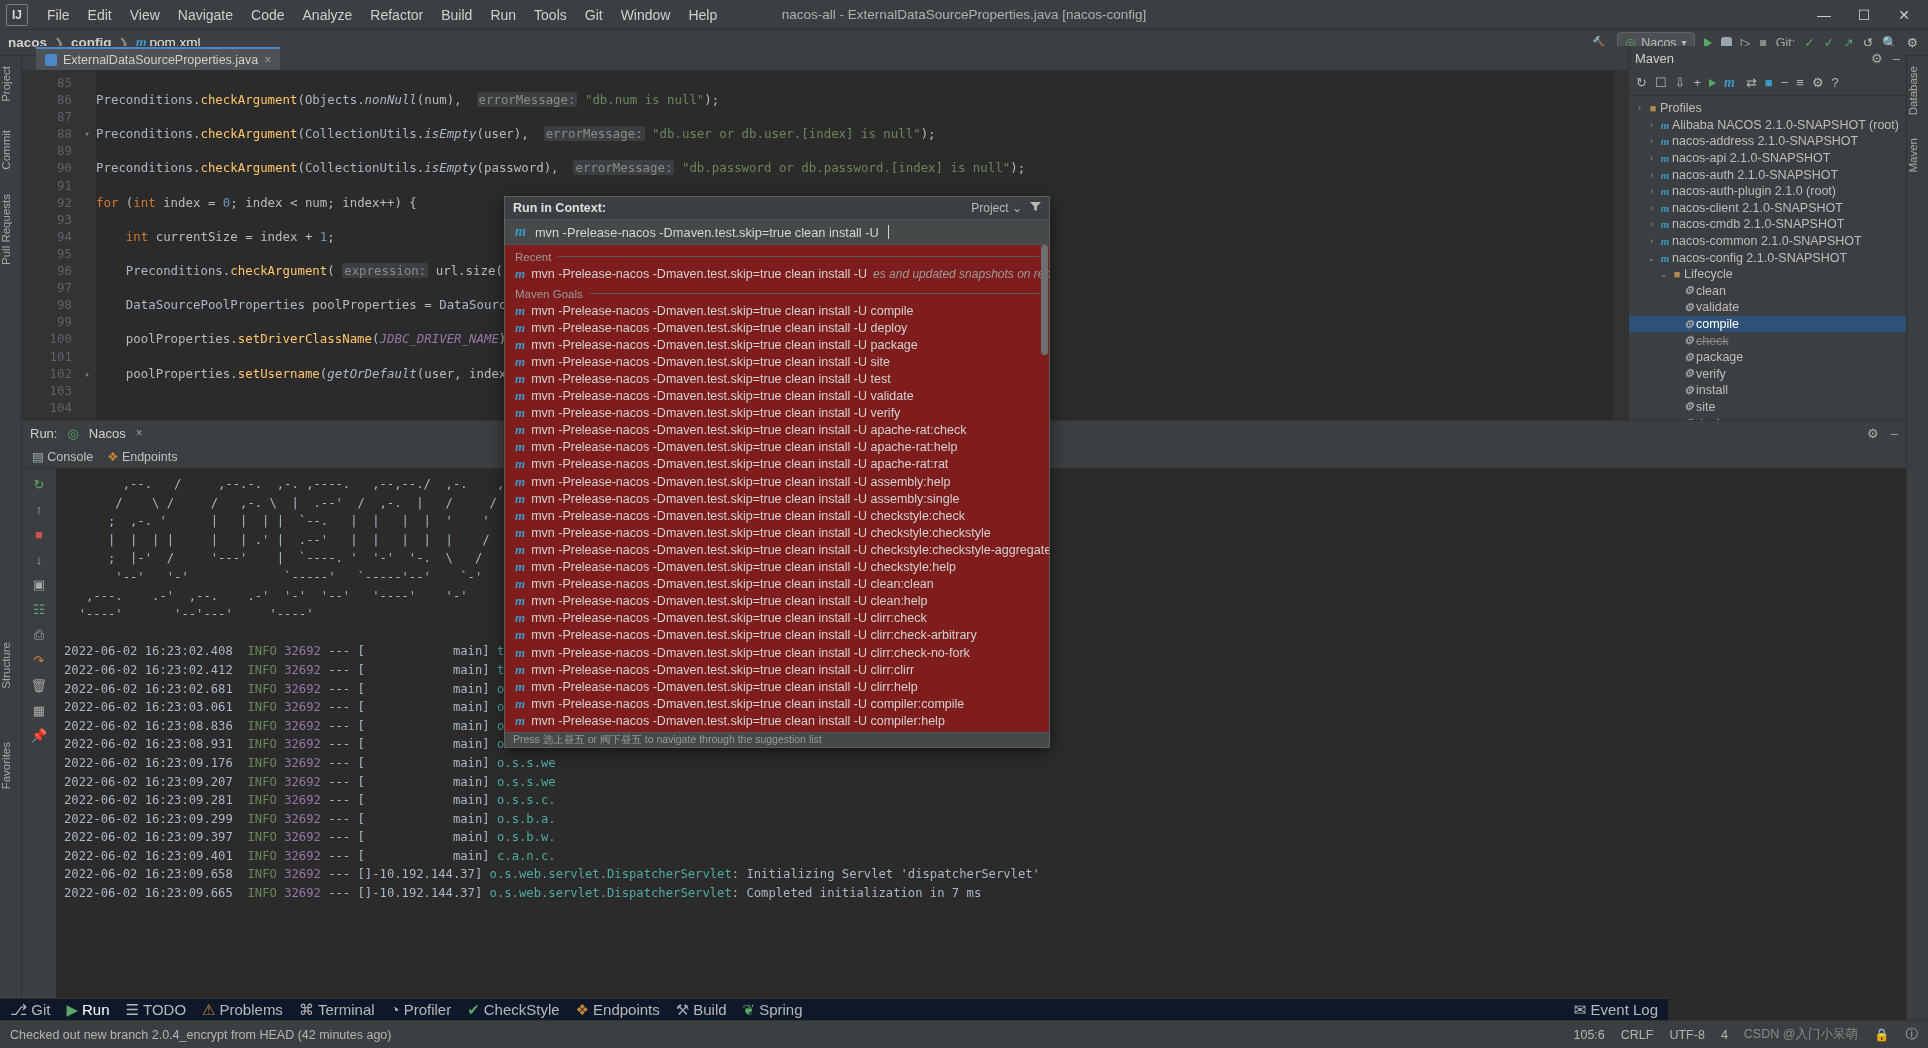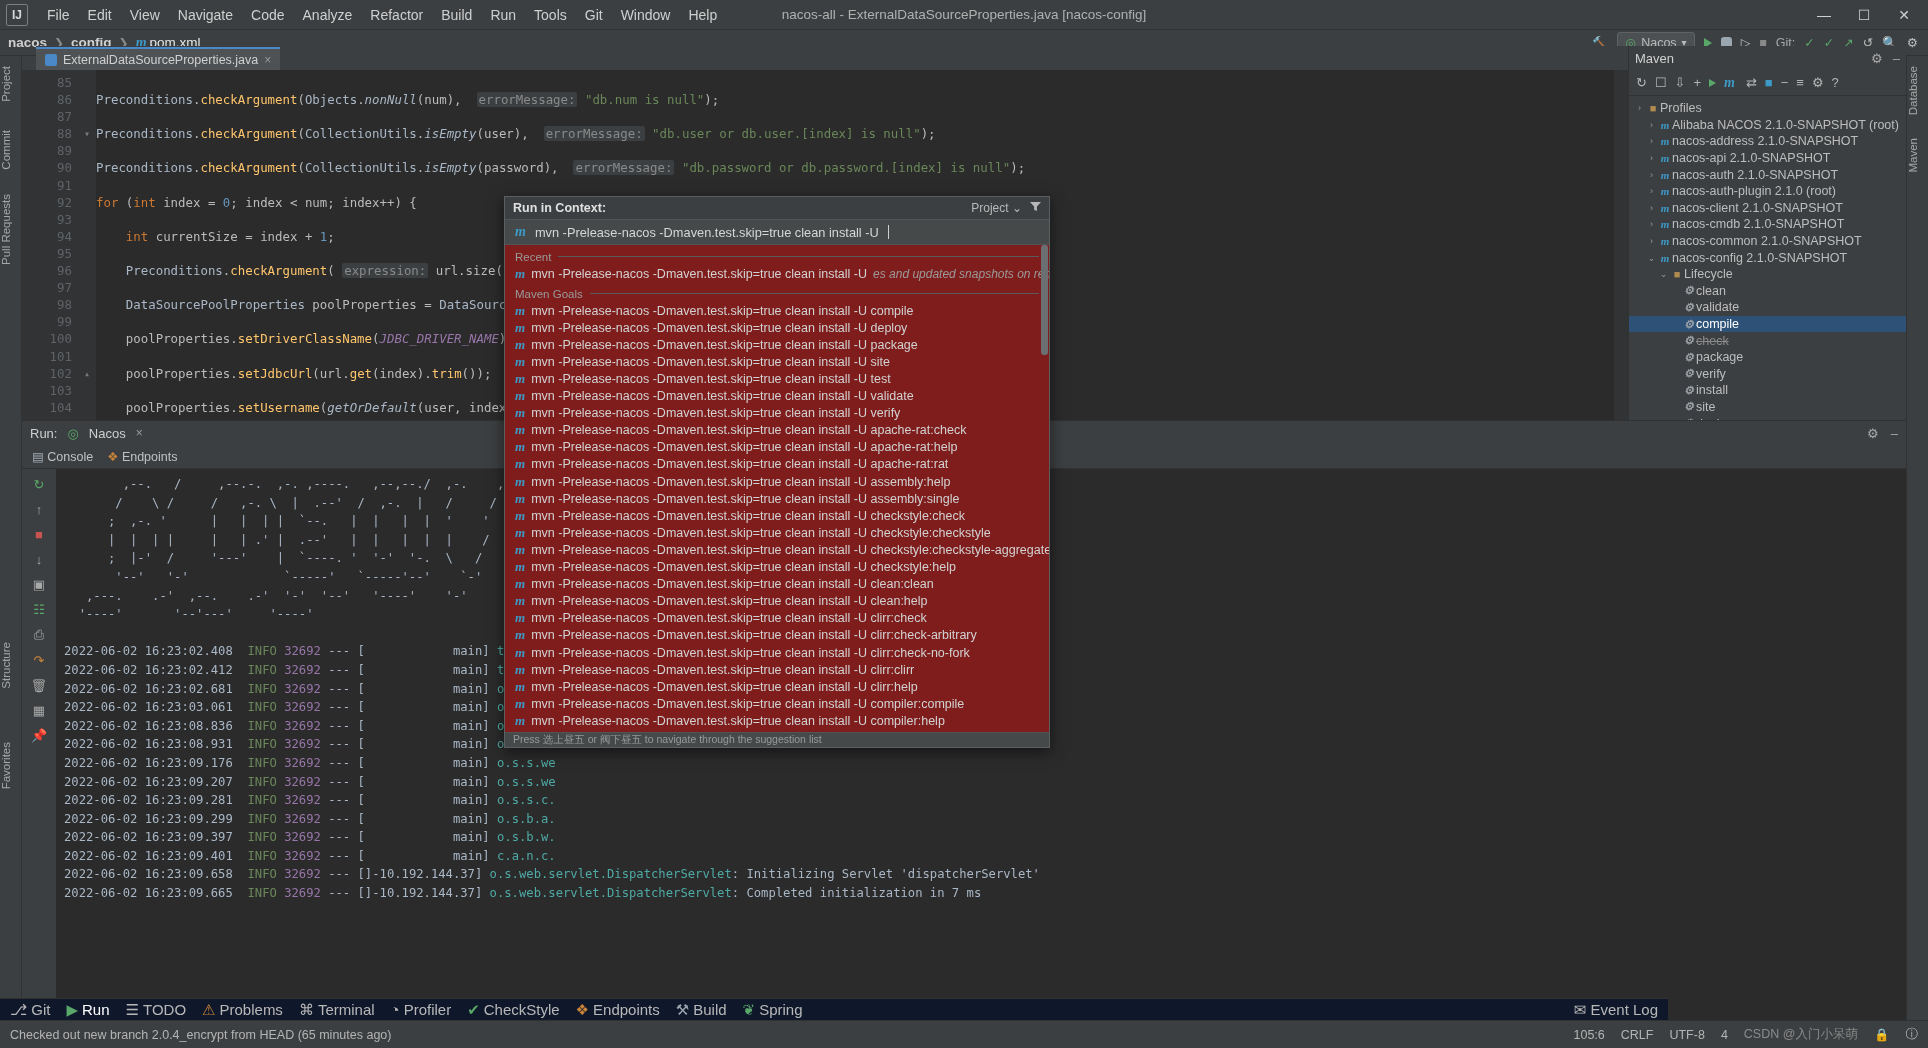--- a/index.html
+++ b/index.html
@@ -284,21 +284,20 @@
     </div>
     <div class="code">
 <div><span class="cls">Preconditions</span>.<span class="mth">checkArgument</span>(<span class="cls">Objects</span>.<span class="it">nonNull</span>(num),  <span class="hint">errorMessage:</span> <span class="str">"db.num is null"</span>);</div>
 <div><span class="cls">Preconditions</span>.<span class="mth">checkArgument</span>(<span class="cls">CollectionUtils</span>.<span class="it">isEmpty</span>(user),  <span class="hint">errorMessage:</span> <span class="str">"db.user or db.user.[index] is null"</span>);</div>
 <div><span class="cls">Preconditions</span>.<span class="mth">checkArgument</span>(<span class="cls">CollectionUtils</span>.<span class="it">isEmpty</span>(password),  <span class="hint">errorMessage:</span> <span class="str">"db.password or db.password.[index] is null"</span>);</div>
 <div><span class="kw">for</span> (<span class="kw">int</span> index = <span class="num">0</span>; index &lt; num; index++) {</div>
 <div>    <span class="kw">int</span> currentSize = index + <span class="num">1</span>;</div>
 <div>    <span class="cls">Preconditions</span>.<span class="mth">checkArgument</span>( <span class="hint">expression:</span> url.size() &gt;= currentSize,  <span class="hint">errorMessageTemplate:</span> <span class="str">"db.url.%s is null"</span>, <span class="ul">index</span>);</div>
 <div>    <span class="cls">DataSourcePoolProperties</span> poolProperties = <span class="cls">DataSourcePoolProperties</span>.<span class="it">build</span>(environment);</div>
 <div>    poolProperties.<span class="mth">setDriverClassName</span>(<span class="statvar">JDBC_DRIVER_NAME</span>);</div>
-<div>    poolProperties.<span class="mth">setJdbcUrl</span>(url.<span class="mth">get</span>(index).<span class="mth">trim</span>());</div>
 <div>    poolProperties.<span class="mth">setUsername</span>(<span class="it">getOrDefault</span>(user, index, u</div>
 
 
 
 
 
 
 
 
 
@@ -626,21 +625,21 @@
       <span><span style="color: rgb(89, 168, 105); margin-right: 4px;">✔</span><span>CheckStyle</span></span>
       <span><span style="color: rgb(201, 132, 58); margin-right: 4px;">❖</span><span>Endpoints</span></span>
       <span><span style="color: rgb(154, 167, 176); margin-right: 4px;">⚒</span><span>Build</span></span>
       <span><span style="color: rgb(89, 168, 105); margin-right: 4px;">❦</span><span>Spring</span></span>
       <span class="right">
         <span><span style="margin-right: 4px;">✉</span><span>Event Log</span></span>
       </span>
     </div>
 
   <div class="statusbar">
-    <span>Checked out new branch 2.0.4_encrypt from HEAD (65 minutes ago)</span>
+    <span>Checked out new branch 2.0.4_encrypt from HEAD (42 minutes ago)</span>
     <span class="right">
       <span>105:6</span>
       <span>CRLF</span>
       <span>UTF-8</span>
       <span>4</span>
       <span class="wm">CSDN @入门小呆萌</span>
       <span>🔒</span>
       <span>ⓘ</span>
     </span>
   </div>

